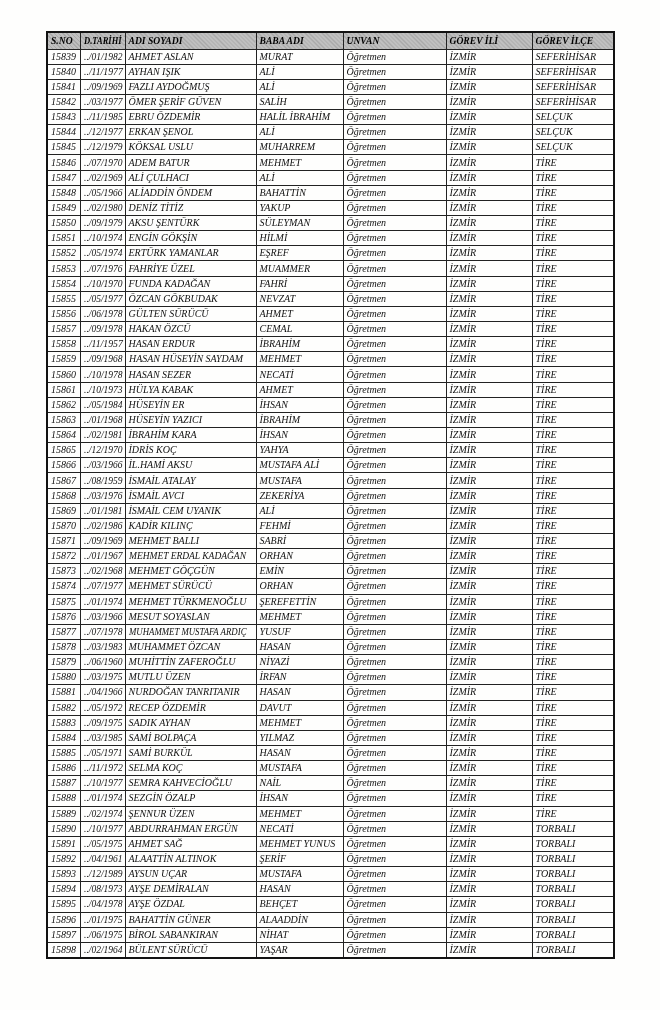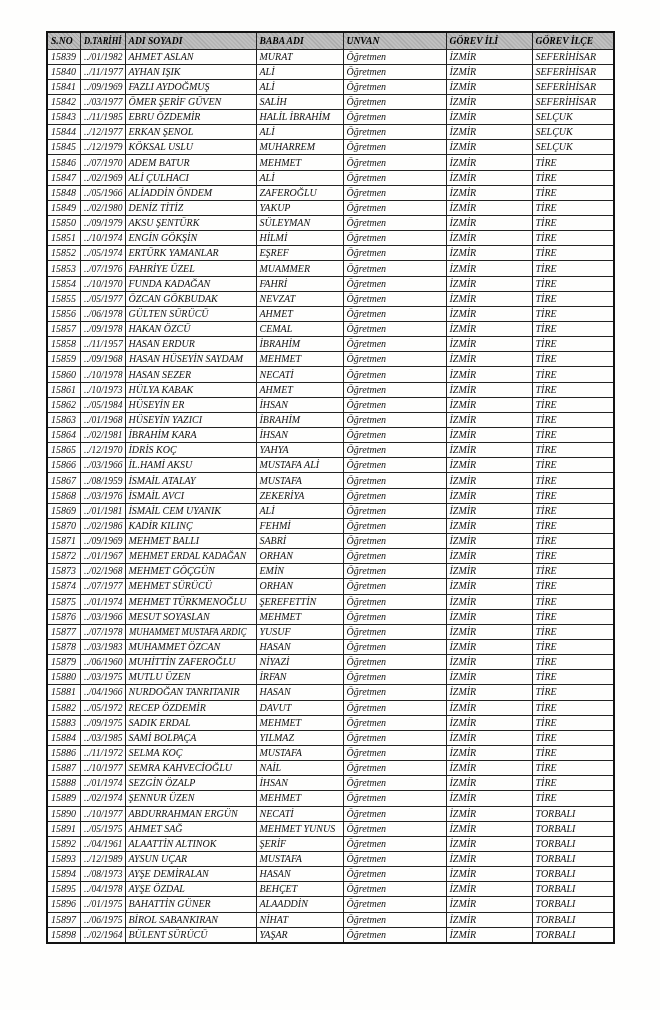--- a/index.html
+++ b/index.html
@@ -165,21 +165,21 @@
           <td><span>ALİ ÇULHACI</span></td>
           <td><span>ALİ</span></td>
           <td><span>Öğretmen</span></td>
           <td><span>İZMİR</span></td>
           <td><span>TİRE</span></td>
         </tr>
         <tr>
           <td><span>15848</span></td>
           <td><span style="transform: scaleX(0.95122);">../05/1966</span></td>
           <td><span>ALİADDİN ÖNDEM</span></td>
-          <td><span>ZAFEROĞLU</span></td>
+          <td><span>BAHATTİN</span></td>
           <td><span>Öğretmen</span></td>
           <td><span>İZMİR</span></td>
           <td><span>TİRE</span></td>
         </tr>
         <tr>
           <td><span>15849</span></td>
           <td><span style="transform: scaleX(0.95122);">../02/1980</span></td>
           <td><span>DENİZ TİTİZ</span></td>
           <td><span>YAKUP</span></td>
           <td><span>Öğretmen</span></td>
@@ -479,31 +479,40 @@
           <td><span style="transform: scaleX(0.95122);">../05/1972</span></td>
           <td><span>RECEP ÖZDEMİR</span></td>
           <td><span>DAVUT</span></td>
           <td><span>Öğretmen</span></td>
           <td><span>İZMİR</span></td>
           <td><span>TİRE</span></td>
         </tr>
         <tr>
           <td><span>15883</span></td>
           <td><span style="transform: scaleX(0.95122);">../09/1975</span></td>
-          <td><span>SADIK ERDAL</span></td>
+          <td><span>SADIK AYHAN</span></td>
           <td><span>MEHMET</span></td>
           <td><span>Öğretmen</span></td>
           <td><span>İZMİR</span></td>
           <td><span>TİRE</span></td>
         </tr>
         <tr>
           <td><span>15884</span></td>
           <td><span style="transform: scaleX(0.95122);">../03/1985</span></td>
           <td><span>SAMİ BOLPAÇA</span></td>
           <td><span>YILMAZ</span></td>
+          <td><span>Öğretmen</span></td>
+          <td><span>İZMİR</span></td>
+          <td><span>TİRE</span></td>
+        </tr>
+        <tr>
+          <td><span>15885</span></td>
+          <td><span style="transform: scaleX(0.95122);">../05/1971</span></td>
+          <td><span>SAMİ BURKÜL</span></td>
+          <td><span>HASAN</span></td>
           <td><span>Öğretmen</span></td>
           <td><span>İZMİR</span></td>
           <td><span>TİRE</span></td>
         </tr>
         <tr>
           <td><span>15886</span></td>
           <td><span style="transform: scaleX(0.975);">../11/1972</span></td>
           <td><span>SELMA KOÇ</span></td>
           <td><span>MUSTAFA</span></td>
           <td><span>Öğretmen</span></td>

